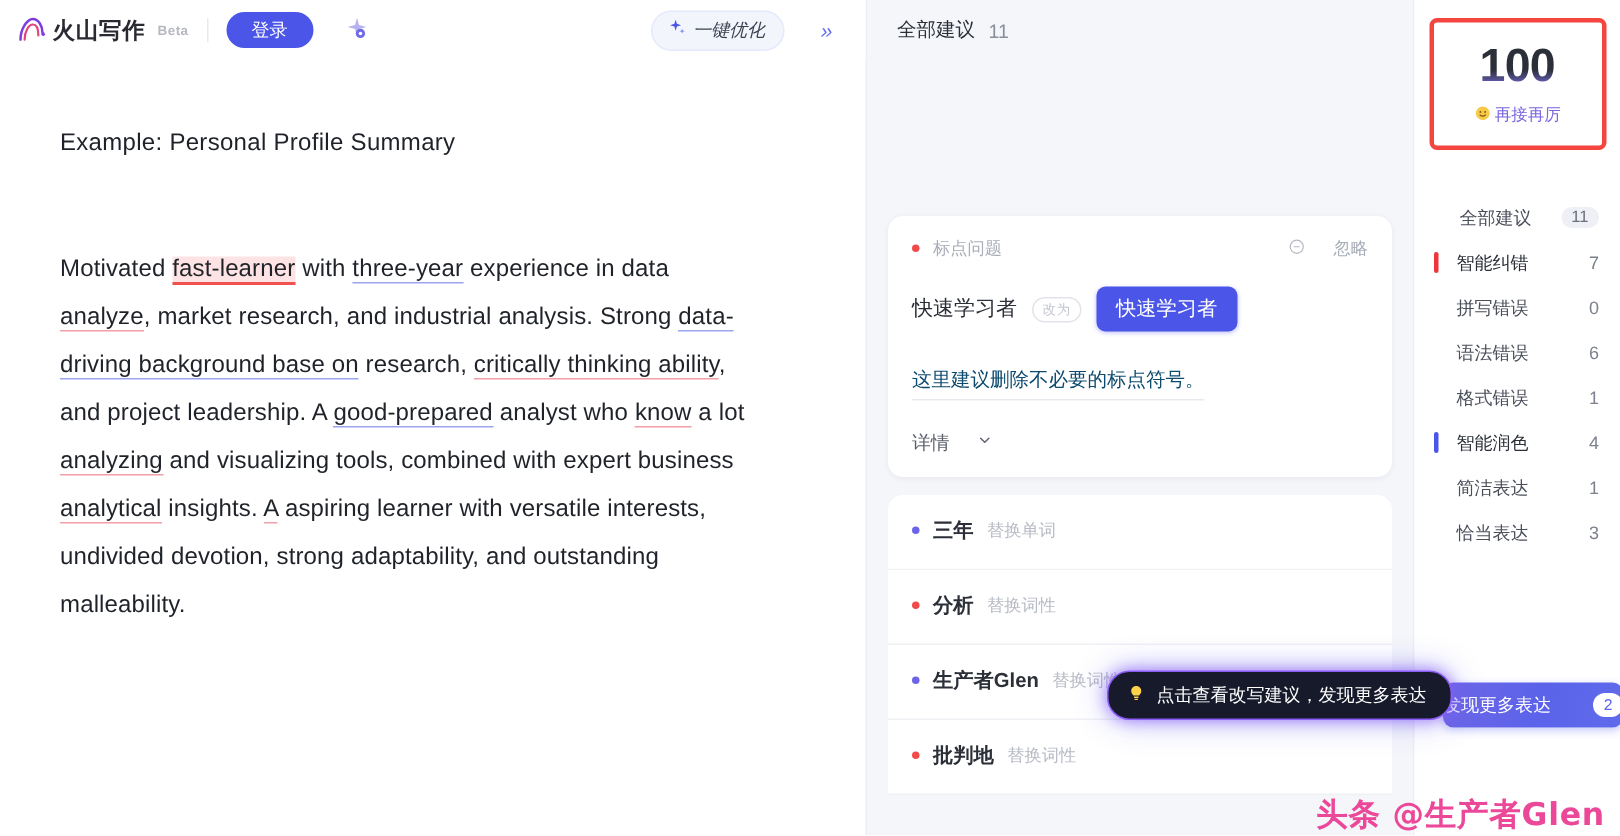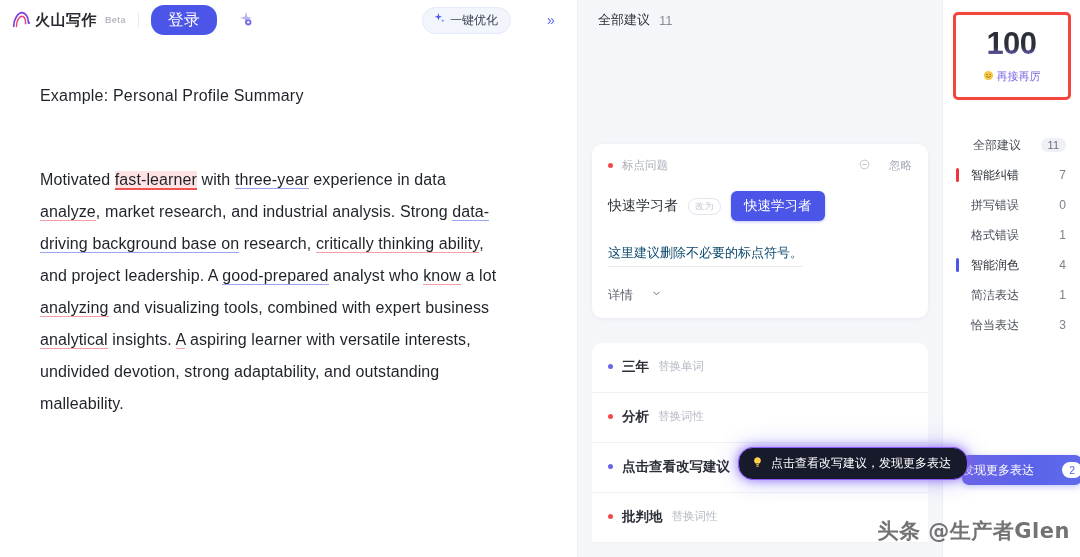--- a/index.html
+++ b/index.html
@@ -31,32 +31,32 @@
     font-size: 15px; font-weight: 700; color: #2a2a33;
     letter-spacing: .5px;
   }
   .beta-tag {
     font-size: 9px; color: #b6b9c2; font-weight: 600;
     margin-left: 5px; letter-spacing: .3px;
   }
   .divider-v { width: 1px; height: 16px; background: #e8eaef; margin: 0 12px; }
   .login-btn {
     background: #4b56e8; color: #ffffff;
-    font-size: 16px; font-weight: 500;
+    font-size: 12px; font-weight: 500;
     border: none; border-radius: 13px;
     padding: 5px 17px; cursor: pointer;
     line-height: 1.2;
   }
   .magic-icon {
     width: 26px; height: 26px; margin-left: 16px;
     display: flex; align-items: center; justify-content: center;
     cursor: pointer;
   }
   .topbar-right {
-    margin-left: auto; display: flex; align-items: flex-start; gap: 12px;
+    margin-left: auto; display: flex; align-items: flex-start; gap: 0; font-style: italic;
   }
   .optimize-btn {
     display: flex; align-items: center; gap: 4px;
     background: #f3f5fd; border: 1px solid #e4e9fb;
     border-radius: 14px; padding: 4px 12px 4px 10px;
     font-size: 12px; color: #3c4252; cursor: pointer;
   }
   .chev-btn {
     width: 28px; height: 26px; margin-left: 14px;
     display: flex; align-items: center; justify-content: center;
@@ -98,21 +98,21 @@
     padding: 0 0 0 20px;
     font-size: 13px; color: #2b2f38;
   }
   .sugg-head-count { color: #8a8f9c; font-size: 13px; }
   .sugg-scroll { flex: 1; position: relative; padding: 104px 14px 0 14px; }
 
   .card {
     background: #ffffff; border-radius: 10px;
     padding: 14px 16px 14px 16px;
     box-shadow: 0 1px 4px rgba(30,35,60,.06);
-    margin-bottom: 25px;
+    margin-bottom: 12px;
   }
   .card-head {
     display: flex; align-items: center;
     margin-bottom: 18px;
   }
   .dot { width: 5px; height: 5px; border-radius: 50%; flex: 0 0 5px; }
   .dot-red { background: #f24a4a; }
   .dot-purple { background: #6b63e8; }
   .card-kind {
     font-size: 11.5px; color: #a8adb8; margin-left: 9px;
@@ -229,22 +229,22 @@
     display: flex; align-items: center; justify-content: space-between; gap: 6px;
     cursor: pointer; border: none;
     box-shadow: 0 2px 6px rgba(90,99,234,.35);
   }
   .more-badge {
     background: #ffffff; color: #5a63ea; border-radius: 9px;
     font-size: 10.5px; padding: 1px 7px; line-height: 1.4;
   }
 
   .watermark {
-    position: absolute; right: 10px; bottom: 12px;
-    font-size: 21px; color: #737373; font-weight: 600;
+    position: absolute; right: 10px; bottom: 0;
+    font-size: 21px; color: #ec4899; font-weight: 600;
     letter-spacing: .5px; z-index: 30;
     white-space: nowrap;
     font-family: "DejaVu Sans", sans-serif;
   }
 </style>
 </head>
 <body>
 
 <div id="app">
 
@@ -342,21 +342,21 @@
           <span class="sugg-row-word">三年</span>
           <span class="sugg-row-tag">替换单词</span>
         </div>
         <div class="sugg-row">
           <span class="dot dot-red"></span>
           <span class="sugg-row-word">分析</span>
           <span class="sugg-row-tag">替换词性</span>
         </div>
         <div class="sugg-row">
           <span class="dot dot-purple"></span>
-          <span class="sugg-row-word">点击查看改写建议</span>
+          <span class="sugg-row-word">生产者Glen</span>
           <span class="sugg-row-tag">替换词性</span>
         </div>
         <div class="sugg-row">
           <span class="dot dot-red"></span>
           <span class="sugg-row-word">批判地</span>
           <span class="sugg-row-tag">替换词性</span>
         </div>
       </div>
     </div>
 
@@ -397,20 +397,24 @@
       <div class="cat-row group">
         <span class="cat-bar bar-red"></span>
         <span class="cat-name">智能纠错</span>
         <span class="cat-count">7</span>
       </div>
       <div class="cat-row">
         <span class="cat-name">拼写错误</span>
         <span class="cat-count">0</span>
       </div>
       <div class="cat-row">
+        <span class="cat-name">语法错误</span>
+        <span class="cat-count">6</span>
+      </div>
+      <div class="cat-row">
         <span class="cat-name">格式错误</span>
         <span class="cat-count">1</span>
       </div>
       <div class="cat-row group">
         <span class="cat-bar bar-blue"></span>
         <span class="cat-name">智能润色</span>
         <span class="cat-count">4</span>
       </div>
       <div class="cat-row">
         <span class="cat-name">简洁表达</span>

